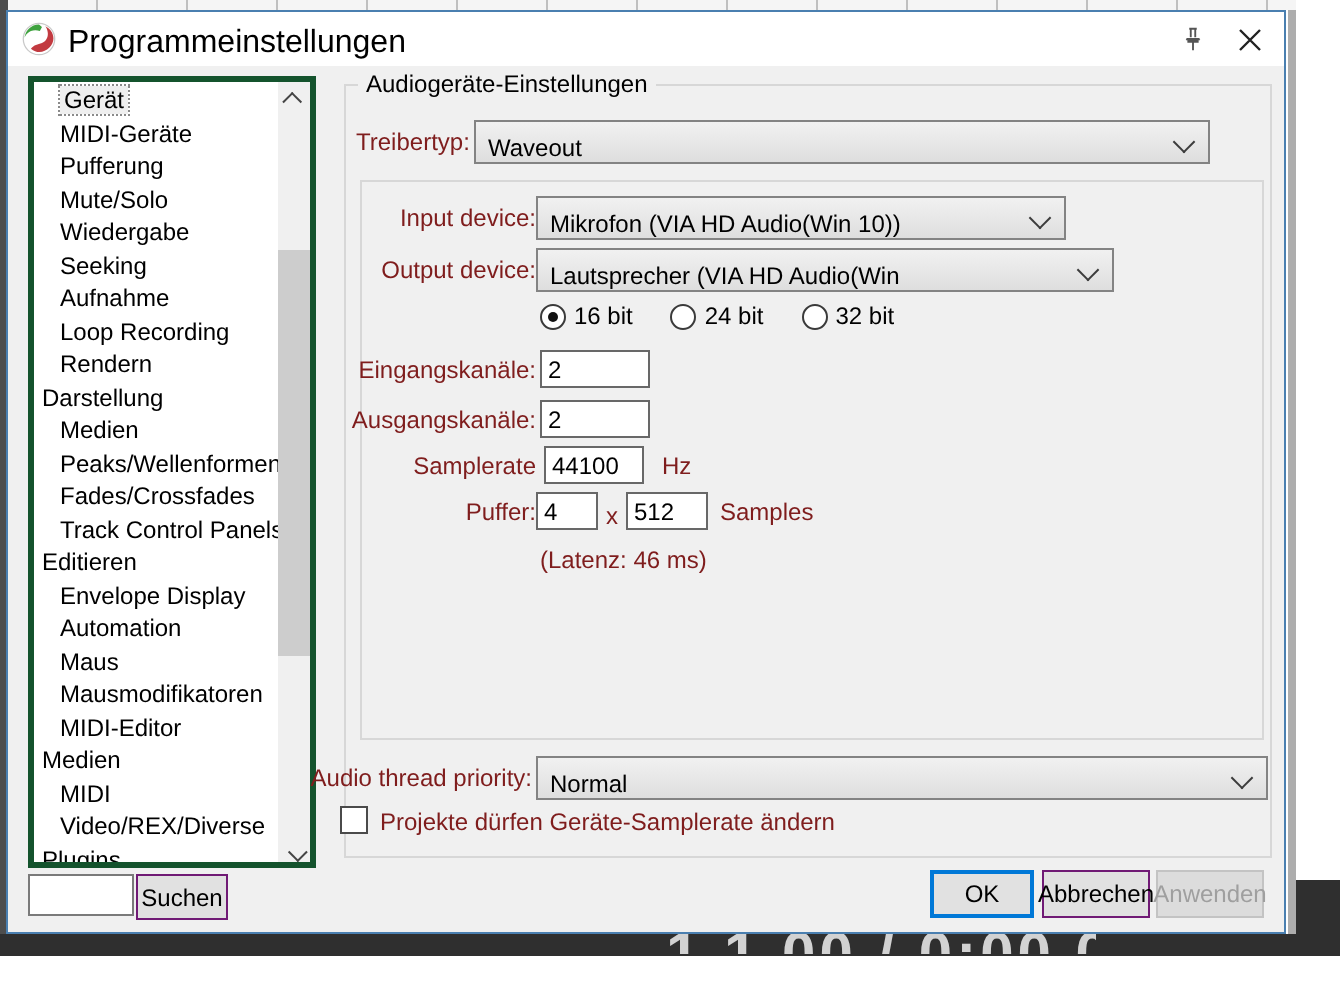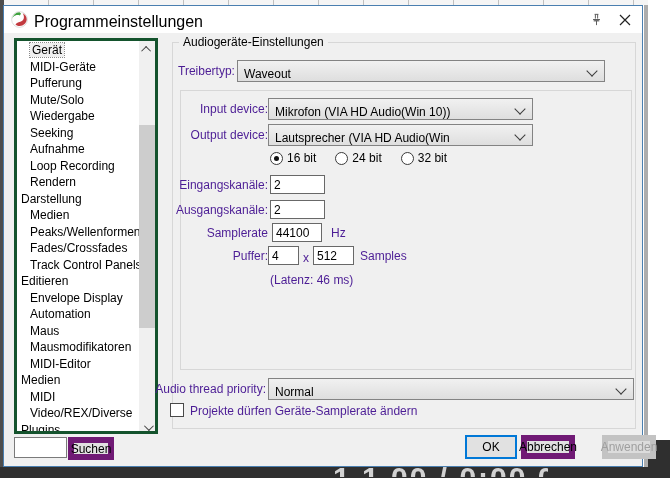--- a/index.html
+++ b/index.html
@@ -33,48 +33,48 @@
   .scrollbar{position:absolute;right:0;top:0;width:16px;height:394px;background:#f0f0f0;}
   .sb-btn{position:absolute;left:0;width:16px;height:16px;display:flex;align-items:center;justify-content:center;}
   .sb-up{top:0;}
   .sb-down{bottom:0;}
   .chev-up{width:6px;height:6px;border-left:1px solid #444;border-top:1px solid #444;transform:rotate(45deg) translateY(2px);}
   .chev-dn{width:6px;height:6px;border-right:1px solid #444;border-bottom:1px solid #444;transform:rotate(45deg) translateY(-2px);}
   .sb-thumb{position:absolute;left:0;top:84px;width:16px;height:203px;background:#cdcdcd;}
 
   
   .search-input{position:absolute;left:10px;top:431px;width:53px;height:21px;border:1px solid #7a7a7a;background:#fff;box-sizing:border-box;font-size:12px;padding:0 3px;font-family:"Liberation Sans",sans-serif;}
-  .btn{position:absolute;background:#e1e1e1;border:6px solid #701a75;box-sizing:border-box;font-size:12px;color:#000;display:flex;align-items:center;justify-content:center;font-family:"Liberation Sans",sans-serif;}
+  .btn{position:absolute;background:#e1e1e1;border:1px solid #701a75;box-sizing:border-box;font-size:12px;color:#000;display:flex;align-items:center;justify-content:center;font-family:"Liberation Sans",sans-serif;}
   .btn-search{left:64px;top:431px;width:46px;height:23px;}
 
   
   .groupbox{position:absolute;border:1px solid #d7d7d7;box-sizing:border-box;}
   .gb-outer{left:168px;top:36px;width:464px;height:387px;}
   .gb-inner{left:176px;top:84px;width:452px;height:280px;}
   .gb-label{position:absolute;top:-8px;left:6px;background:#f0f0f0;padding:0 4px;font-size:12px;color:#000;}
 
-  .lbl{position:absolute;font-size:12px;color:#4c1d95;white-space:nowrap;}
+  .lbl{position:absolute;font-size:12px;color:#7f1d1d;white-space:nowrap;}
   .lbl-r{width:184px;left:80px;text-align:right;}
 
   .combo{position:absolute;height:22px;background:linear-gradient(#f1f1f1,#dedede);border:1px solid #838383;box-sizing:border-box;display:flex;align-items:flex-end;padding:0 22px 0 6px;font-size:12px;color:#000;white-space:nowrap;overflow:hidden;}
   .combo .chev{position:absolute;right:8px;top:6px;width:7px;height:7px;border-right:1px solid #3c3c3c;border-bottom:1px solid #3c3c3c;transform:rotate(45deg);}
 
   .edit{position:absolute;height:19px;border:1px solid #686868;background:#fff;box-sizing:border-box;font-size:12px;padding:0 3px;font-family:"Liberation Sans",sans-serif;color:#000;}
 
   .radio-group{position:absolute;left:266px;top:145px;display:flex;gap:19px;align-items:center;}
   .radio-opt{display:flex;align-items:center;gap:4px;}
   .radio{width:13px;height:13px;border-radius:50%;border:1px solid #3a3a3a;background:#fff;box-sizing:border-box;position:relative;display:inline-block;}
   .radio.on::after{content:'';position:absolute;left:3px;top:3px;right:3px;bottom:3px;border-radius:50%;background:#111;}
   .rlabel{font-size:12px;color:#000;}
 
   .checkbox{position:absolute;left:166px;top:397px;width:14px;height:14px;border:1px solid #4a4a4a;background:#fff;box-sizing:border-box;}
 
   .btn-ok{left:461px;top:429px;width:52px;height:24px;border:2px solid #0078d7;}
   .btn-cancel{left:517px;top:429px;width:54px;height:24px;}
-  .btn-apply{left:574px;top:429px;width:54px;height:24px;color:#9f9f9f;border-color:#c3c3c3;background:#dcdcdc;margin-left:24px;}
+  .btn-apply{left:574px;top:429px;width:54px;height:24px;color:#9f9f9f;border-color:#c3c3c3;background:#dcdcdc;}
 </style>
 </head>
 <body>
 
 <div class="screen">
 
   <div class="bg-left-strip"></div>
   <div class="bg-top-ruler"></div>
   <div class="bg-shadow"></div>
   <div class="bg-right-dark"></div>
@@ -159,21 +159,21 @@
 
     <div class="groupbox gb-inner"></div>
 
     <span class="lbl lbl-r" style="top:96px;">Input device:</span>
     <div class="combo" style="left:264px;top:92px;width:265px;">
       <span>Mikrofon (VIA HD Audio(Win 10))</span>
       <span class="chev"></span>
     </div>
 
     <span class="lbl lbl-r" style="top:122px;">Output device:</span>
-    <div class="combo" style="left:264px;top:118px;width:265px;">
+    <div class="combo" style="left:264px;top:118px;width:289px;">
       <span>Lautsprecher (VIA HD Audio(Win</span>
       <span class="chev"></span>
     </div>
 
     <div class="radio-group">
         <span class="radio-opt">
           <span class="radio on"></span>
           <span class="rlabel">16 bit</span>
         </span>
         <span class="radio-opt">

